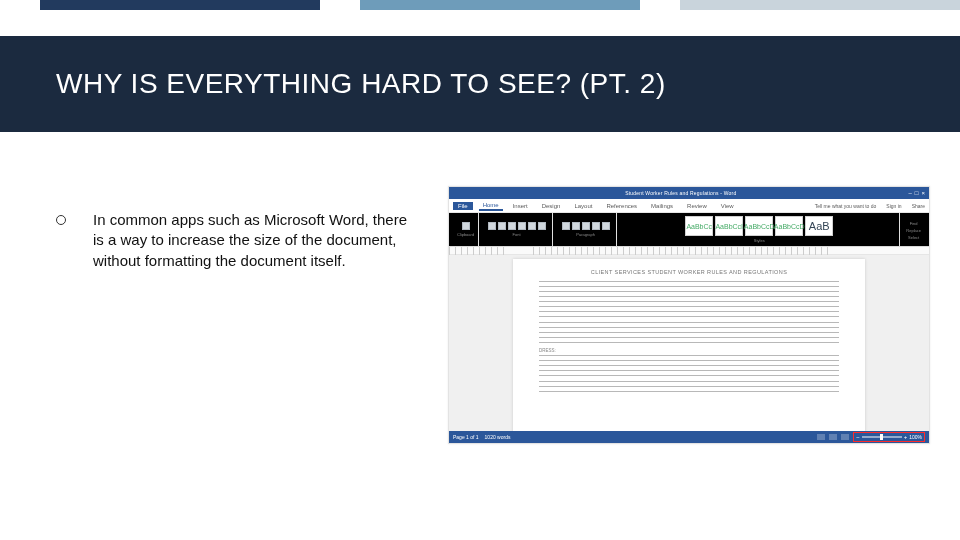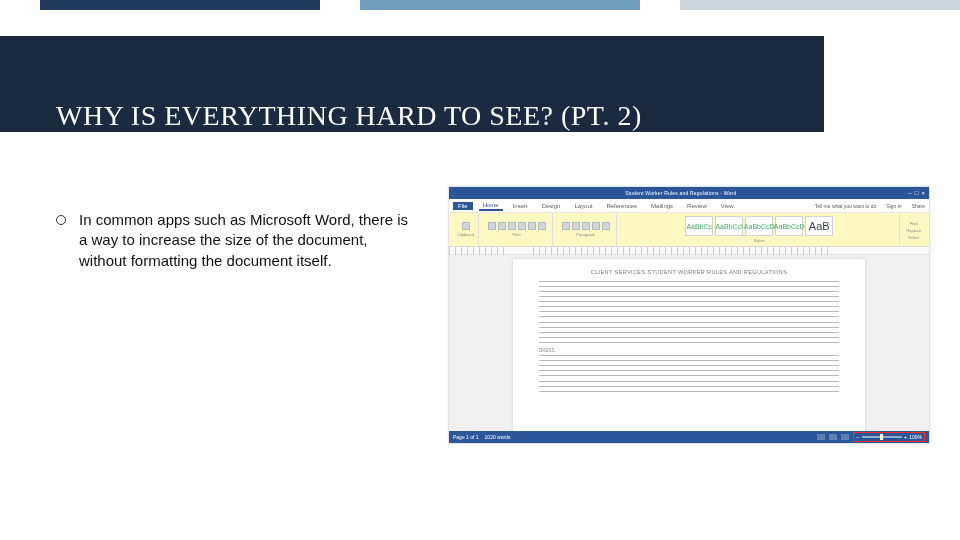--- a/index.html
+++ b/index.html
@@ -12,56 +12,56 @@
   .accents > div { height: 10px; }
   .ac1 { width: 40px; background: #fff; }
   .ac2 { width: 280px; background: #223a5e; }
   .ac3 { width: 40px; background: #fff; }
   .ac4 { width: 280px; background: #6e9cba; }
   .ac5 { width: 40px; background: #fff; }
   .ac6 { width: 280px; background: #c9d4dc; }
 
   
   .title-band {
-    position: absolute; top: 36px; left: 0; width: 824px; height: 96px;
-    background: #1b2a3f; display: flex; align-items: flex-end; font-family: Liberation Serif, serif;
+    position: absolute; top: 36px; left: 0; width: 960px; height: 96px;
+    background: #1b2a3f; display: flex; align-items: center;
   }
   .title-band h1 {
     color: #fff; font-weight: 400; font-size: 28px; letter-spacing: 0.5px;
     margin-left: 56px;
   }
 
   
   .body { position: absolute; top: 170px; left: 0; width: 960px; height: 340px; display: flex; }
 
   .bullets { width: 430px; padding: 40px 20px 0 56px; }
   .bullets ul { list-style: none; }
   .bullets li { display: flex; align-items: flex-start; margin-bottom: 38px; }
   .bullets .marker { flex: 0 0 auto; width: 10px; height: 10px; margin-top: 5px; border: 1.5px solid #333; border-radius: 50%; }
-  .bullets .txt { margin-left: 13px; font-size: 15px; line-height: 1.35; color: #111; }
+  .bullets .txt { margin-left: 27px; font-size: 15px; line-height: 1.35; color: #111; }
 
   
   .wordshot {
     position: absolute; top: 186px; right: 30px; width: 482px; height: 258px;
     border: 1px solid #e3e3e3; background: #fff; font-size: 6px; color: #666;
     box-shadow: 0 0 2px rgba(0,0,0,0.08);
   }
   .ws-titlebar { height: 12px; background: #2b579a; display: flex; align-items: center; justify-content: space-between; padding: 0 4px; }
   .ws-titlebar .center { color: #fff; font-size: 5px; letter-spacing: 0.2px; }
   .ws-winbtns { display: flex; gap: 3px; }
   .ws-winbtns span { color: #fff; font-size: 6px; line-height: 1; }
 
   .ws-menubar { height: 14px; background: #fff; border-bottom: 1px solid #e6e6e6; display: flex; align-items: center; padding-left: 4px; gap: 6px; }
   .ws-menubar .file { background: #2b579a; color: #fff; padding: 1px 5px; font-size: 6px; }
   .ws-menubar .tab { font-size: 6px; color: #5b5b5b; padding: 1px 4px; }
   .ws-menubar .tab.active { border-bottom: 2px solid #2b579a; color: #2b579a; }
   .ws-menubar .spacer { flex: 1; }
   .ws-menubar .right { font-size: 5px; color: #5b5b5b; margin-right: 4px; }
 
-  .ws-ribbon { height: 34px; background: #fef9c3; border-bottom: 1px solid #d9d9d9; display: flex; align-items: center; padding: 0 4px; gap: 2px; }
+  .ws-ribbon { height: 34px; background: #000000; border-bottom: 1px solid #d9d9d9; display: flex; align-items: center; padding: 0 4px; gap: 2px; }
   .rgrp { display: flex; flex-direction: column; align-items: center; justify-content: center; padding: 0 4px; height: 100%; border-right: 1px solid #e0e0e0; }
   .rgrp .icons { display: flex; gap: 2px; flex-wrap: wrap; justify-content: center; }
   .ric { width: 8px; height: 8px; background: #cfd6dc; border: 0.5px solid #b0b8c0; }
   .rlbl { font-size: 4px; color: #888; margin-top: 2px; }
   .styles { display: flex; gap: 2px; align-items: center; }
   .stylebox { width: 28px; height: 20px; background: #fff; border: 1px solid #d0d0d0; display: flex; flex-direction: column; align-items: center; justify-content: center; }
   .stylebox .s1 { font-size: 7px; color: #4a6; }
   .stylebox.big .s1 { font-size: 11px; color: #345; }
 
   .ws-ruler { height: 8px; background: #fafafa; border-bottom: 1px solid #e6e6e6; position: relative; }

